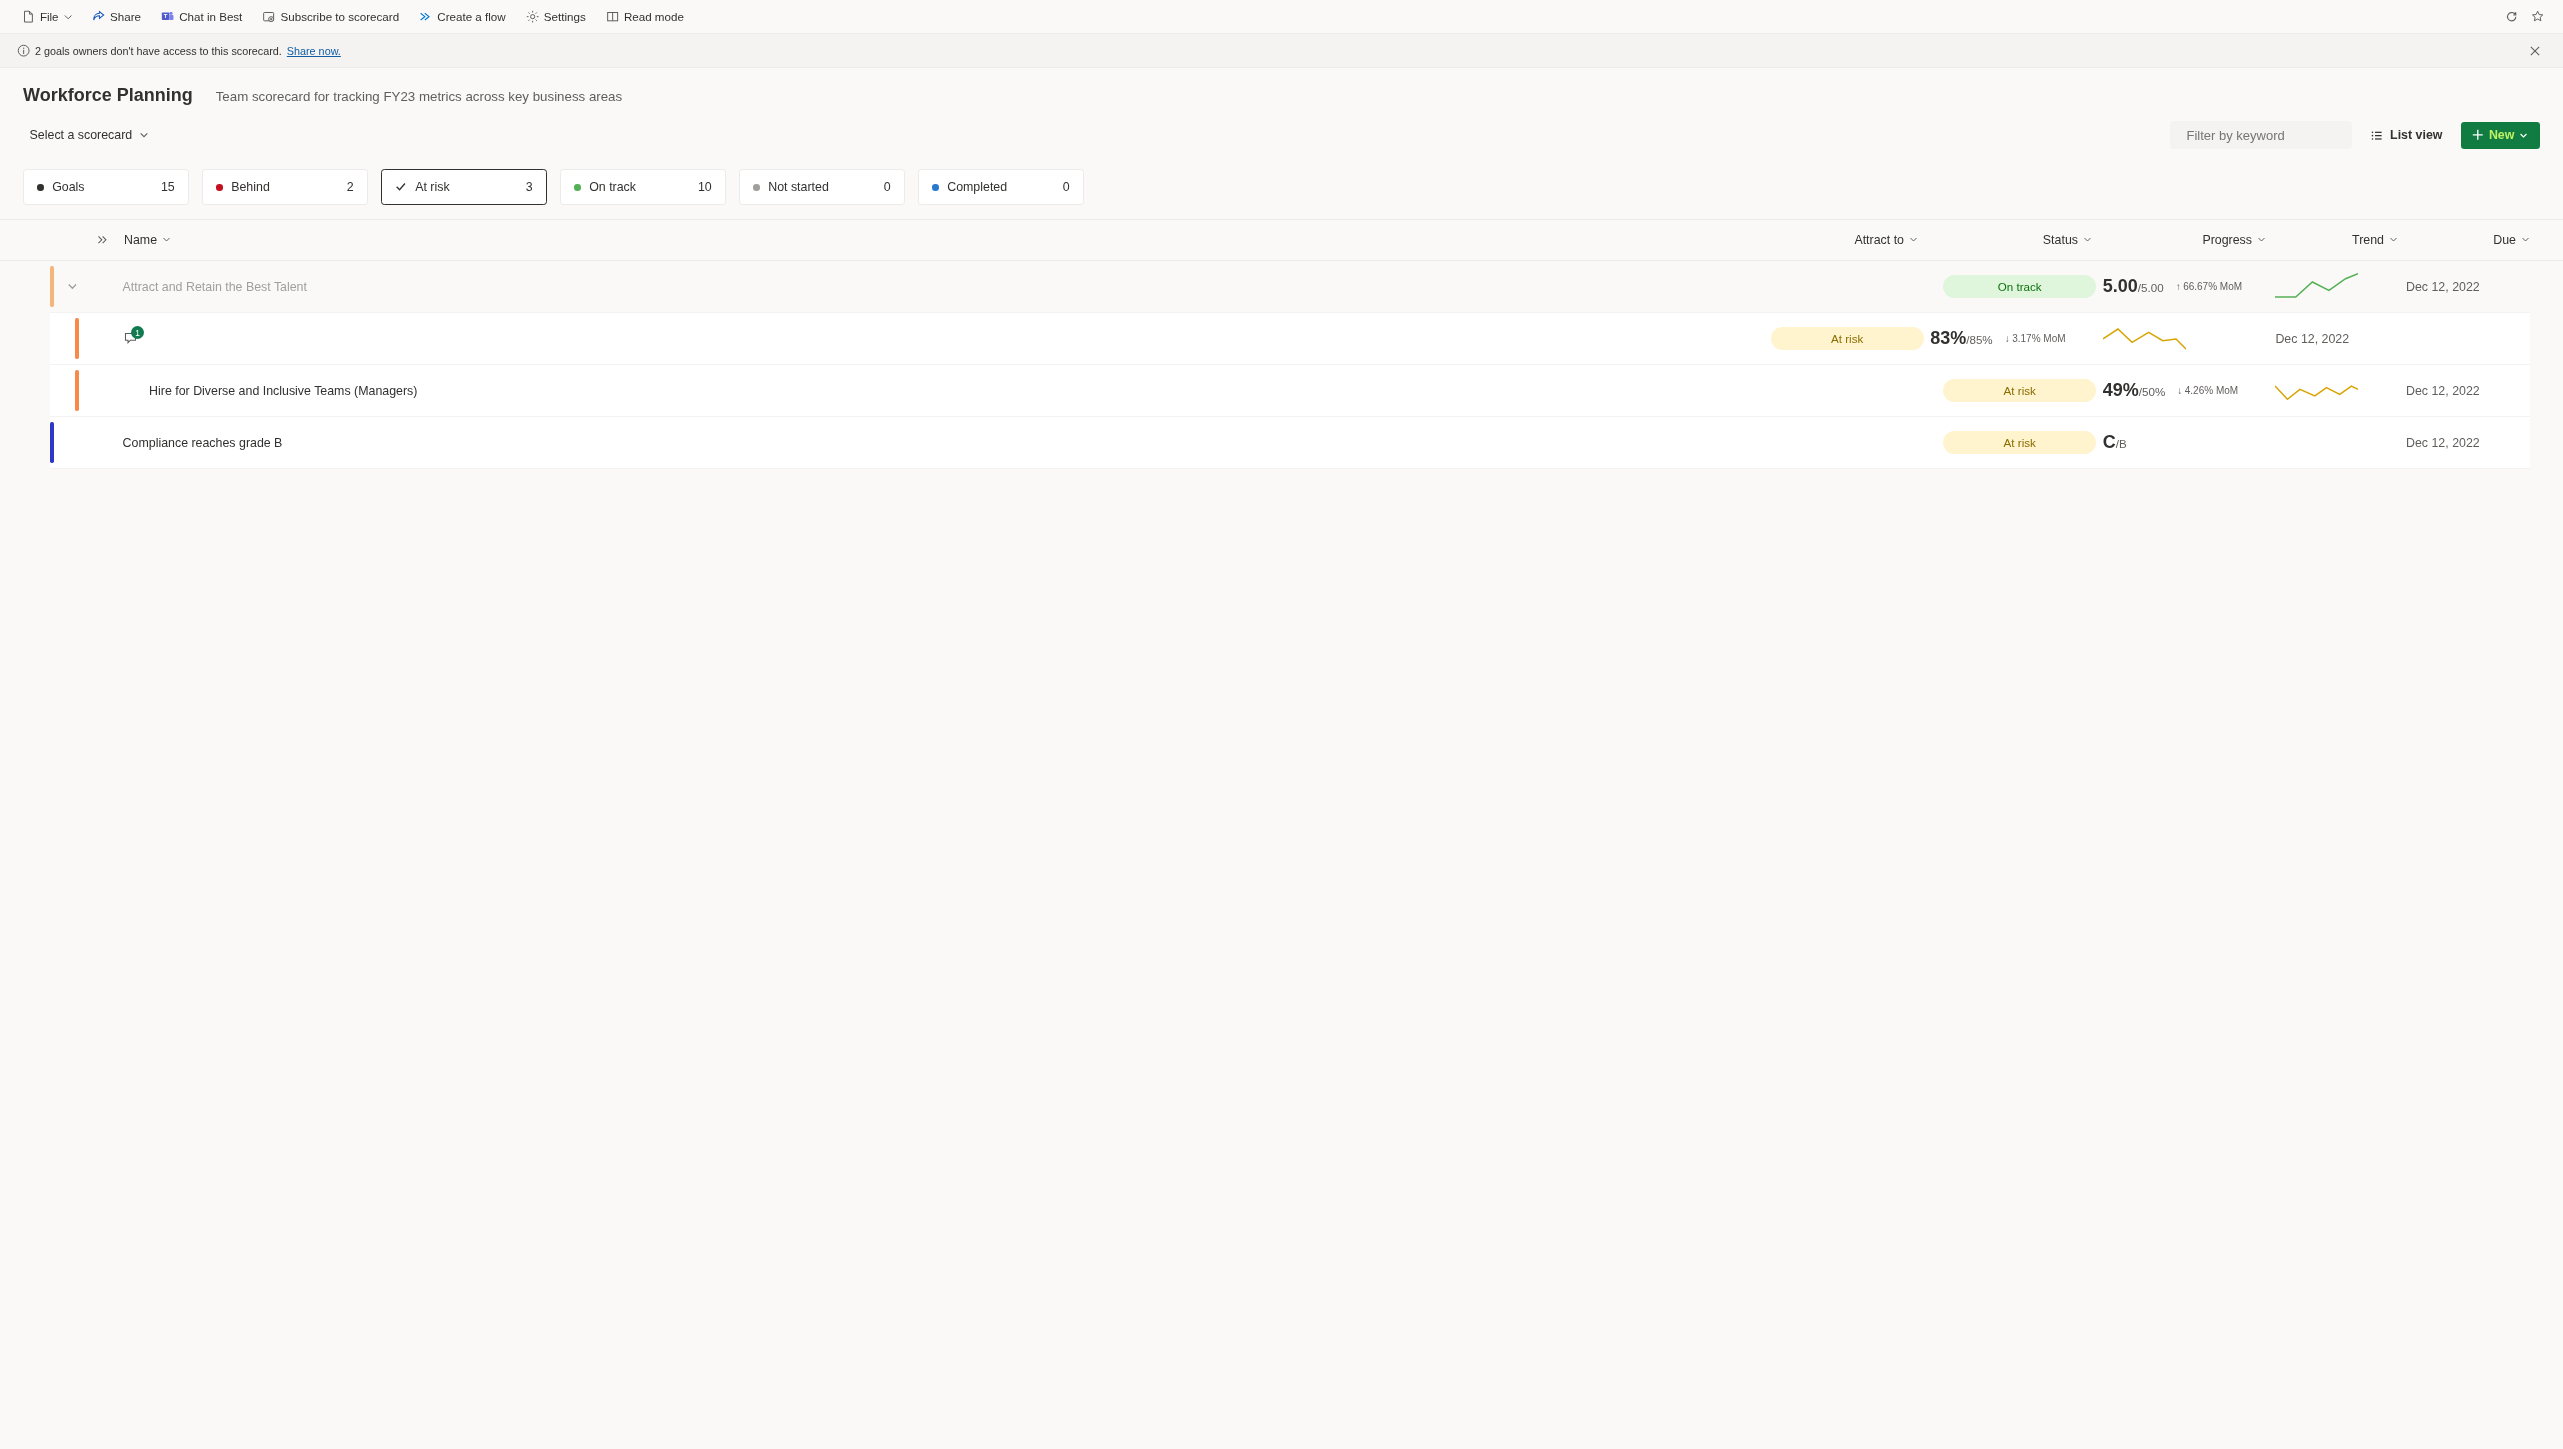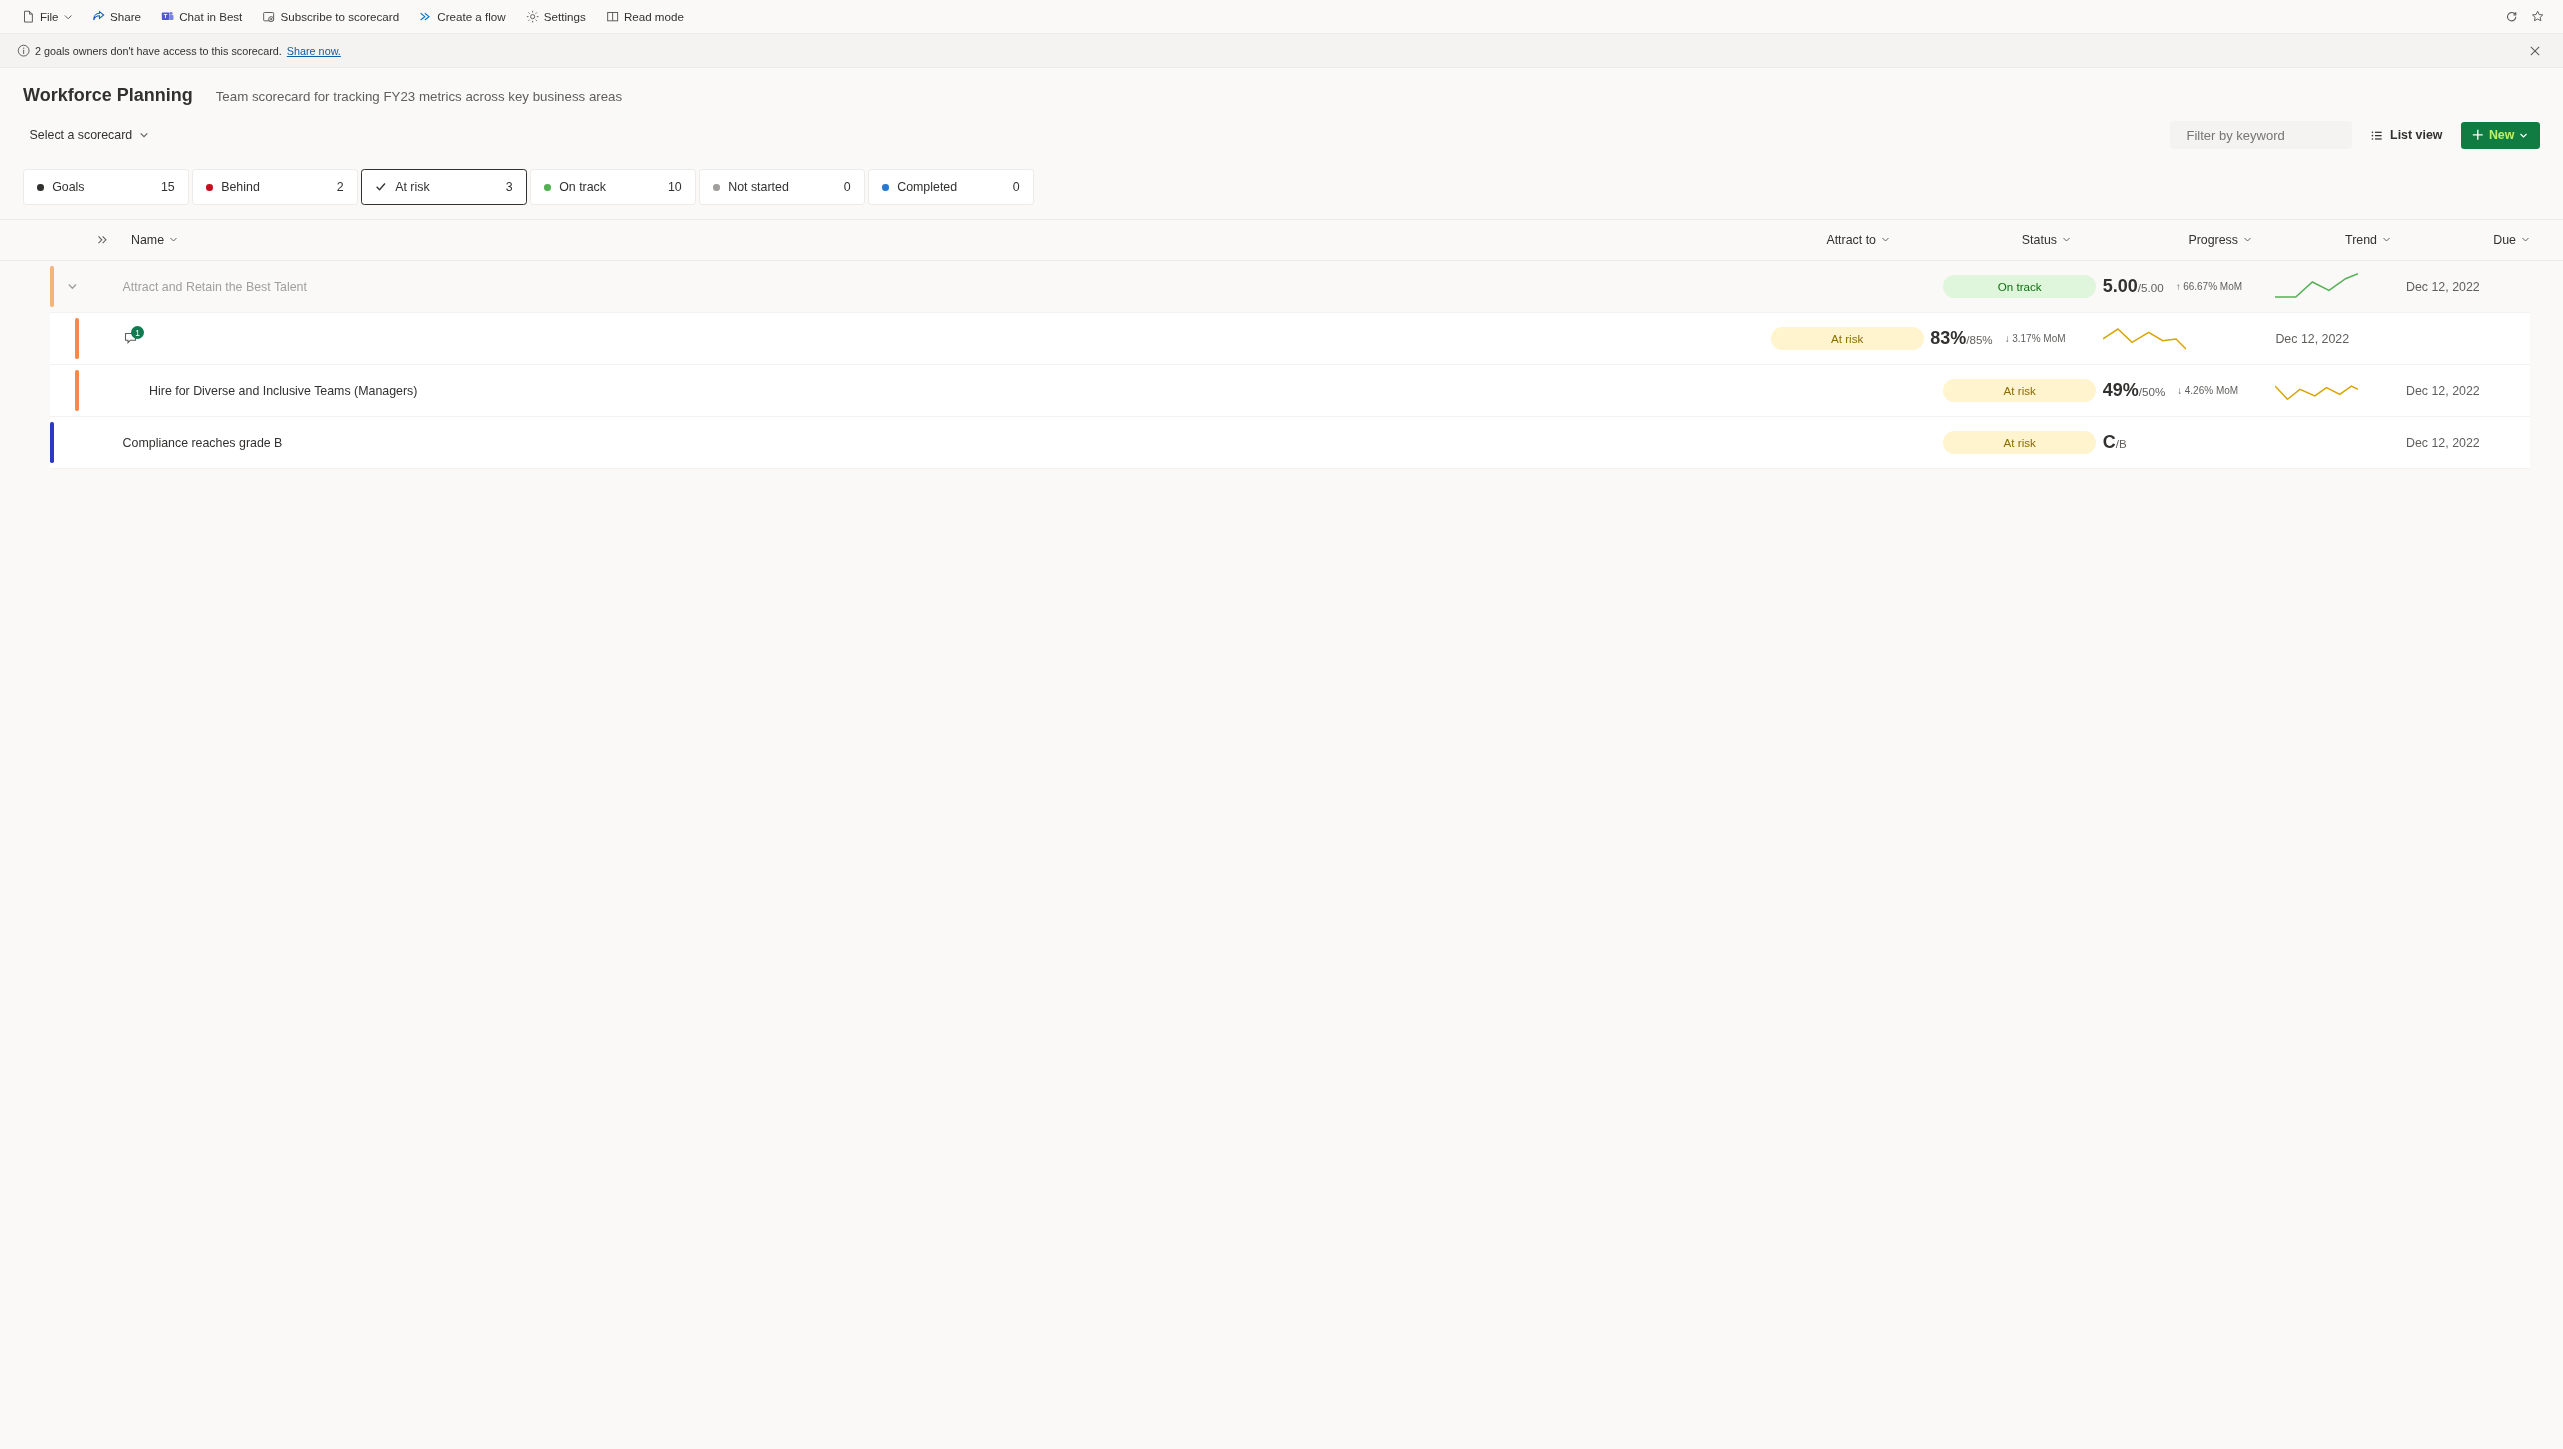--- a/index.html
+++ b/index.html
@@ -15,27 +15,27 @@
 .title-row{display:flex;align-items:baseline;gap:23px;margin-bottom:15px}
 .title{font-size:18px;font-weight:600}
 .subtitle{font-size:13.3px;color:#605e5c}
 .controls-row{display:flex;align-items:center;gap:10px}
 .hierarchy-btn{display:flex;align-items:center;gap:6.6px;padding:6.6px 6.6px;font-size:12.4px;cursor:pointer;border-radius:3.3px}
 .controls-spacer{flex:1}
 .search-box{display:flex;align-items:center;gap:6.6px;background:#f4f3f2;border-radius:3.3px;padding:6.6px 10px;width:182px}
 .search-input{border:none;background:transparent;outline:none;font-size:13px;flex:1;color:#605e5c}
 .view-btn{display:flex;align-items:center;gap:6.6px;padding:6.6px 8.3px;font-size:12.4px;font-weight:600;cursor:pointer;border-radius:3.3px}
 .new-btn{display:flex;align-items:center;gap:5px;background:#107c41;color:#bef264;padding:6.6px 11.6px;border-radius:3.3px;font-size:12.4px;font-weight:600;cursor:pointer}
-.status-cards{display:flex;gap:3px;padding:10px 23px 13.3px 23px;border-bottom:0.8px solid #edebe9}
+.status-cards{display:flex;gap:13px;padding:10px 23px 13.3px 23px;border-bottom:0.8px solid #edebe9}
 .status-card{display:flex;align-items:center;justify-content:space-between;border:0.8px solid #edebe9;border-radius:3.3px;padding:10px 13.3px;width:166px;background:#fff;cursor:pointer;font-size:12.4px}
 .status-card.active{border-color:#323130}
 .status-left{display:flex;align-items:center;gap:8.3px}
 .dot{width:6.6px;height:6.6px;border-radius:50%}
 .check-icon{width:11.6px;height:11.6px}
-.grid-header{display:grid;grid-template-columns:66px 1fr 166px 166px 166px 124px 124px;gap:15px;padding:13.3px 33px 13.3px 50px;border-bottom:0.8px solid #edebe9;align-items:center}
+.grid-header{display:grid;grid-template-columns:66px 1fr 166px 166px 166px 124px 124px;gap:8px;padding:13.3px 33px 13.3px 50px;border-bottom:0.8px solid #edebe9;align-items:center}
 .col-head{display:flex;align-items:center;gap:5px;font-size:12.4px;cursor:pointer;color:#323130}
 .expand-col{display:flex;align-items:center;justify-content:flex-end;padding-right:8.3px}
 .goals-body{padding:0 33px 0 50px}
 .goal-row{display:grid;grid-template-columns:66px 1fr 166px 166px 166px 124px 124px;gap:6.6px;align-items:center;border-bottom:0.8px solid #f3f2f1;min-height:50px;padding:5px 0;position:relative;background:#fff}
 .goal-row.parent{background:#faf9f8}
 .bar-wrap{display:flex;align-items:stretch;height:100%;position:relative}
 .color-bar{width:4.1px;border-radius:1.7px;align-self:stretch;min-height:41px}
 .chev-wrap{display:flex;align-items:center;padding-left:13.3px;gap:3.3px}
 .goal-name{font-size:12.4px;padding-right:16.6px}
 .goal-name.parent-name{color:#a19f9d}

